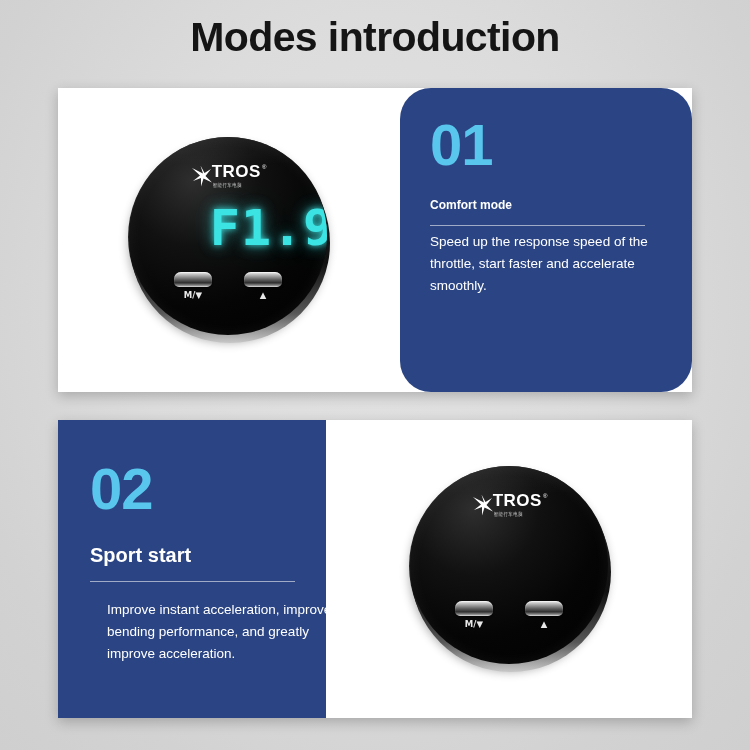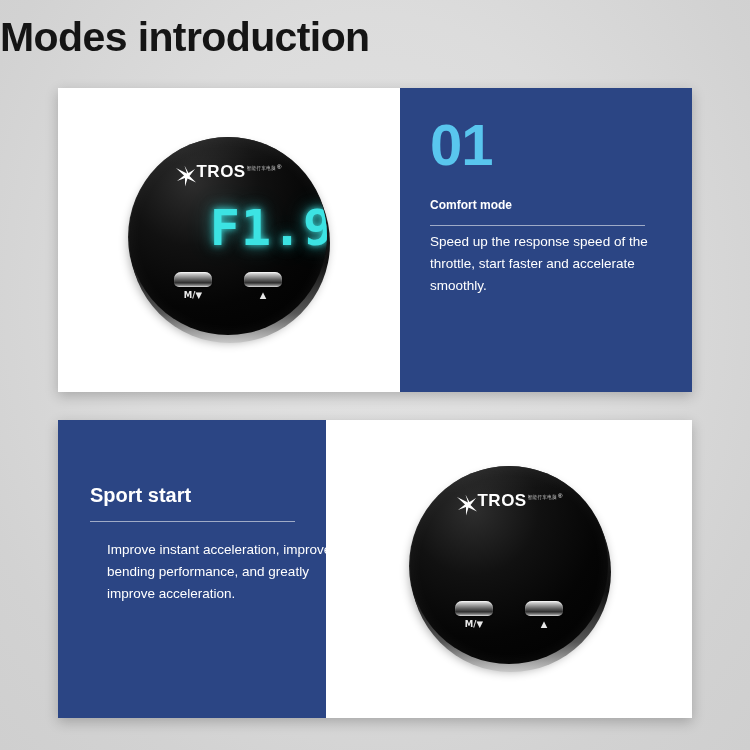--- a/index.html
+++ b/index.html
@@ -14,21 +14,21 @@
     background: radial-gradient(ellipse at 50% 40%, #e2e2e2 0%, #dcdcdc 45%, #d2d2d2 80%, #cfcfcf 100%);
     position: relative;
   }
 
   
   .page-title {
     position: absolute;
     top: 14px;
     left: 0;
     width: 750px;
-    text-align: left;
+    text-align: center;
     font-size: 41px;
     font-weight: bold;
     letter-spacing: -0.6px;
     color: #151515;
     font-family: "Liberation Sans", sans-serif;
   }
 
   
   .card {
     position: absolute;
@@ -63,20 +63,21 @@
   .text-pane {
     position: relative;
     background: #2b4584;
     color: #fff;
     box-sizing: border-box;
   }
   #card-1 .text-pane {
     width: 292px;
     height: 100%;
     padding: 22px 26px 0 26px;
+    border-radius: 31px;
   }
   #card-2 .text-pane {
     width: 268px;
     height: 100%;
     padding: 38px 22px 0 30px;
   }
 
   .mode-number {
     color: #59c6ee;
     font-weight: bold;
@@ -165,21 +166,21 @@
     justify-content: center;
   }
   .brand .star {
     width: 24px;
     height: 24px;
     margin-right: -2px;
     margin-top: 1px;
   }
   .brand .wordmark {
     display: flex;
-    flex-direction: row;
+    flex-direction: column;
     align-items: flex-start;
   }
   .brand .wordmark .name {
     color: #ffffff;
     font-size: 17px;
     font-weight: bold;
     letter-spacing: 0.5px;
     line-height: 1;
     font-family: "Liberation Sans", sans-serif;
   }
@@ -302,20 +303,21 @@
     <div class="mode-title">Comfort mode</div>
     <hr class="divider">
     <div class="mode-desc">Speed up the response speed of the throttle, start faster and accelerate smoothly.</div>
   </div>
 
 </div>
 
 <div class="card" id="card-2">
 
   <div class="text-pane">
+    <div class="mode-number">02</div>
     <div class="mode-title">Sport start</div>
     <hr class="divider">
     <div class="mode-desc">Improve instant acceleration, improve bending performance, and greatly improve acceleration.</div>
   </div>
 
   <div class="device-pane">
     <div class="device" id="device-2">
       <div class="rim"></div>
       <div class="rim2"></div>
       <div class="face">

